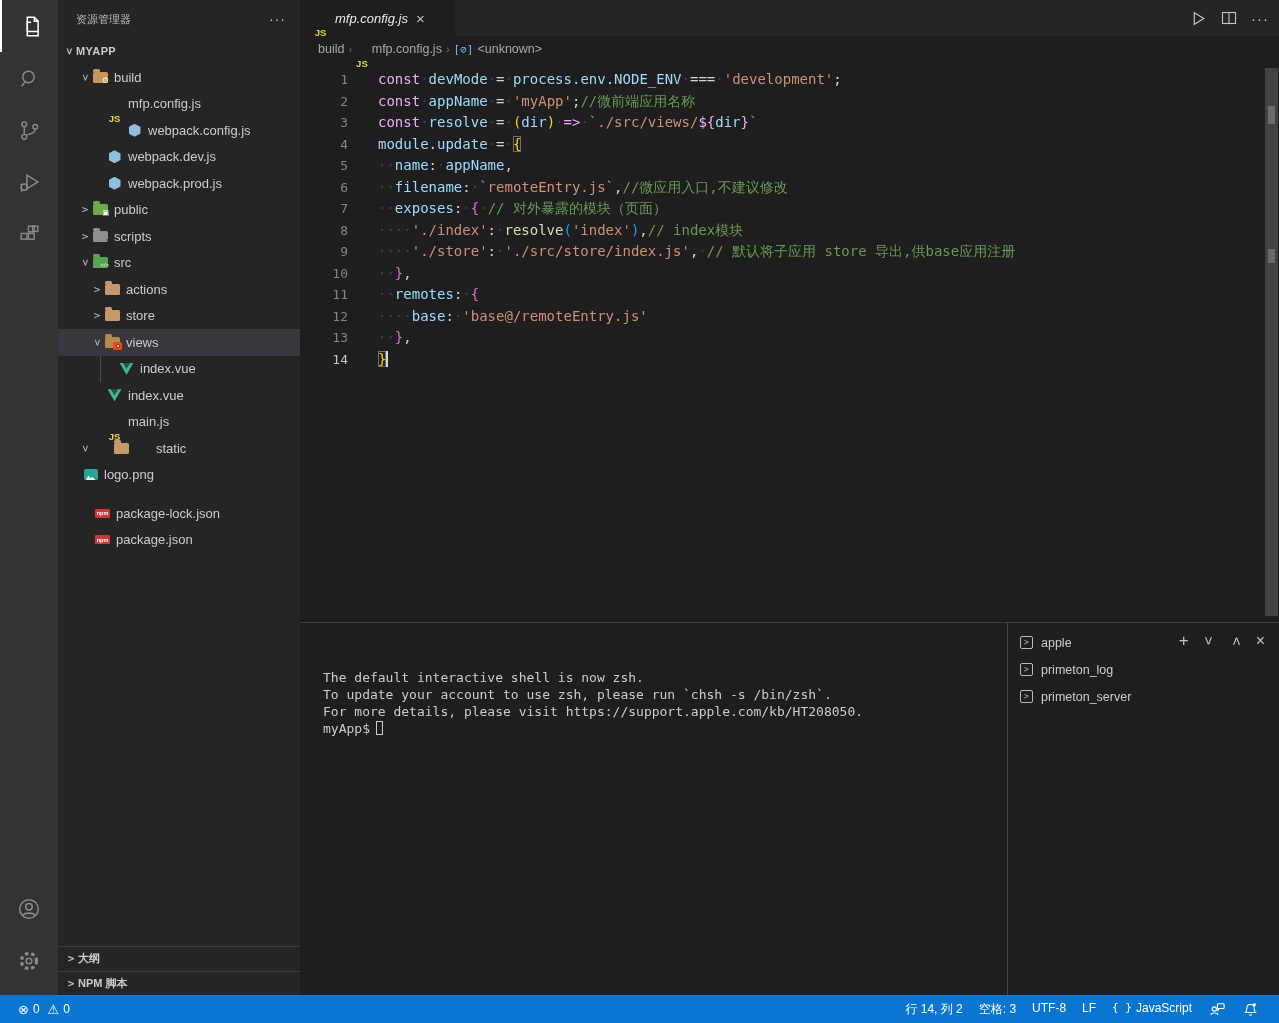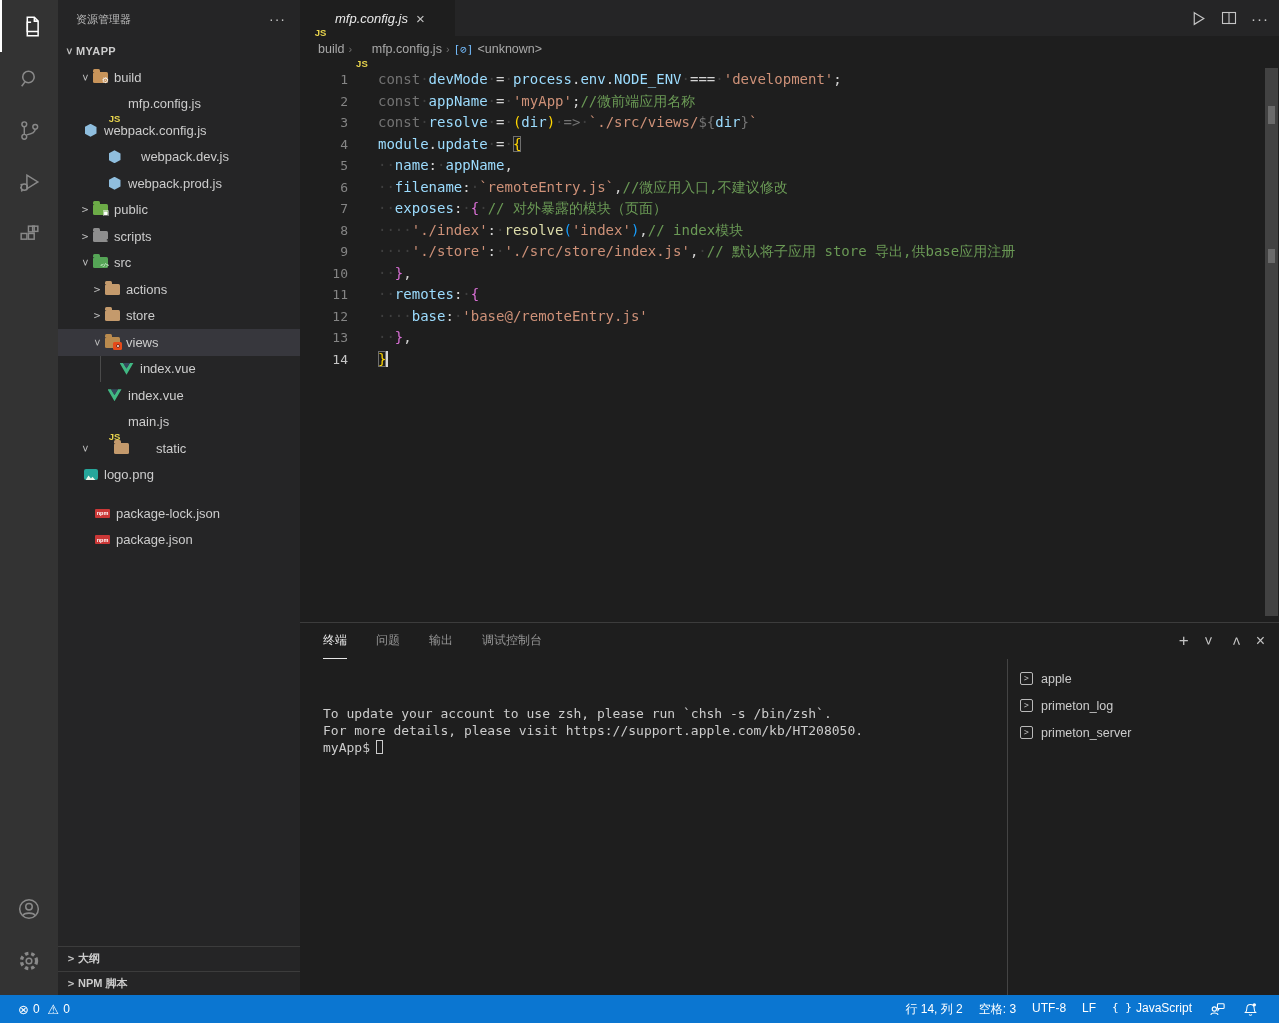--- a/index.html
+++ b/index.html
@@ -56,21 +56,21 @@
   #breadcrumb { height:26px; display:flex; align-items:center; font-size:12.5px; color:#a9a9a9; padding-left:18px; gap:4px; flex:0 0 26px; }
   #breadcrumb .bc { cursor:pointer; display:flex; align-items:center; gap:4px; }
   #breadcrumb .sep { color:#6e6e6e; font-size:11px; }
   #breadcrumb .sym { color:#75beff; font-size:11px; font-family:"DejaVu Sans Mono",monospace; }
 
   #codearea { position:relative; flex:1 1 auto; overflow:hidden; padding-top:7px; }
   .cline { display:flex; height:21.5px; line-height:21.5px; font-size:14px; }
   .gut { width:48px; text-align:right; color:#858585; font-size:13px; flex:0 0 48px; }
   .cline.active .gut { color:#c6c6c6; }
   .ctext { padding-left:30px; white-space:pre; }
-  .tk-k{color:#737373} .tk-v{color:#9cdcfe} .tk-p{color:#d4d4d4} .tk-s{color:#ce9178}
+  .tk-k{color:#f0abfc} .tk-v{color:#9cdcfe} .tk-p{color:#d4d4d4} .tk-s{color:#ce9178}
   .tk-c{color:#6a9955} .tk-f{color:#dcdcaa} .tk-b1{color:#ffd602} .tk-b2{color:#da70d6}
   .tk-b3{color:#179fff} .tk-w{color:#3f3f3f}
   .tk-bx { outline:1px solid #6e6e6e; outline-offset:-1px; }
   .cursor { display:inline-block; width:1.5px; height:16px; background:#d7d7d7; vertical-align:-3px; }
   #scrollbar { position:absolute; right:1px; top:2px; bottom:4px; width:13px; }
   #scroll-thumb { position:absolute; top:4px; bottom:2px; left:0; width:13px; background:#424242; cursor:pointer; }
   .ruler-mark { position:absolute; left:3px; width:7px; background:#6b6b6b; }
 
   
   #panel { flex:0 0 373px; border-top:1px solid #3c3c3c; display:flex; flex-direction:column; position:relative; }
@@ -172,27 +172,27 @@
           </i>
         </span>
         <span class="lbl">build</span>
       </div>
       <div class="trow" style="padding-left: 48px;">
         <span class="ticon">
           <i class="ic-js">JS</i>
         </span>
         <span class="lbl">mfp.config.js</span>
       </div>
-      <div class="trow" style="padding-left: 24px;">
+      <div class="trow" style="padding-left: 68px;">
         <span class="ticon">
           <i class="ic-webpack"></i>
         </span>
         <span class="lbl">webpack.config.js</span>
       </div>
-      <div class="trow" style="padding-left: 48px; gap: 13px;">
+      <div class="trow" style="padding-left: 48px;">
         <span class="ticon">
           <i class="ic-webpack"></i>
         </span>
         <span class="lbl">webpack.dev.js</span>
       </div>
       <div class="trow" style="padding-left: 48px;">
         <span class="ticon">
           <i class="ic-webpack"></i>
         </span>
         <span class="lbl">webpack.prod.js</span>
@@ -415,34 +415,29 @@
         </div>
       </div>
     <div id="scrollbar">
       <div id="scroll-thumb"></div>
       <div class="ruler-mark" style="top:42px;height:18px;"></div>
       <div class="ruler-mark" style="top:185px;height:14px;"></div>
     </div>
   </div>
 
   <div id="panel">
-    <div id="panel-header">
-        <div class="ptab active">终端</div>
-        <div class="ptab">问题</div>
-        <div class="ptab">输出</div>
-        <div class="ptab">调试控制台</div>
-      </div>
     <div id="panel-actions">
       <span style="font-size:17px;">+</span>
       <span class="chev down" style="color:#c5c5c5;">&gt;</span>
       <span class="chev" style="color:#c5c5c5;transform:rotate(-90deg);">&gt;</span>
       <span style="font-size:16px;">×</span>
     </div>
     <div id="panel-body">
       <div id="term-out" class="mono">
+        <div>The default interactive shell is now zsh.</div>
         <div>To update your account to use zsh, please run `chsh -s /bin/zsh`.</div>
         <div>For more details, please visit https://support.apple.com/kb/HT208050.</div>
         <div>
           <span>myApp$</span><span class="term-cursor"></span>
         </div>
       </div>
       <div id="term-list">
           <div class="term-item">
             <span class="term-ic">&gt;</span>
             <span>apple</span>

